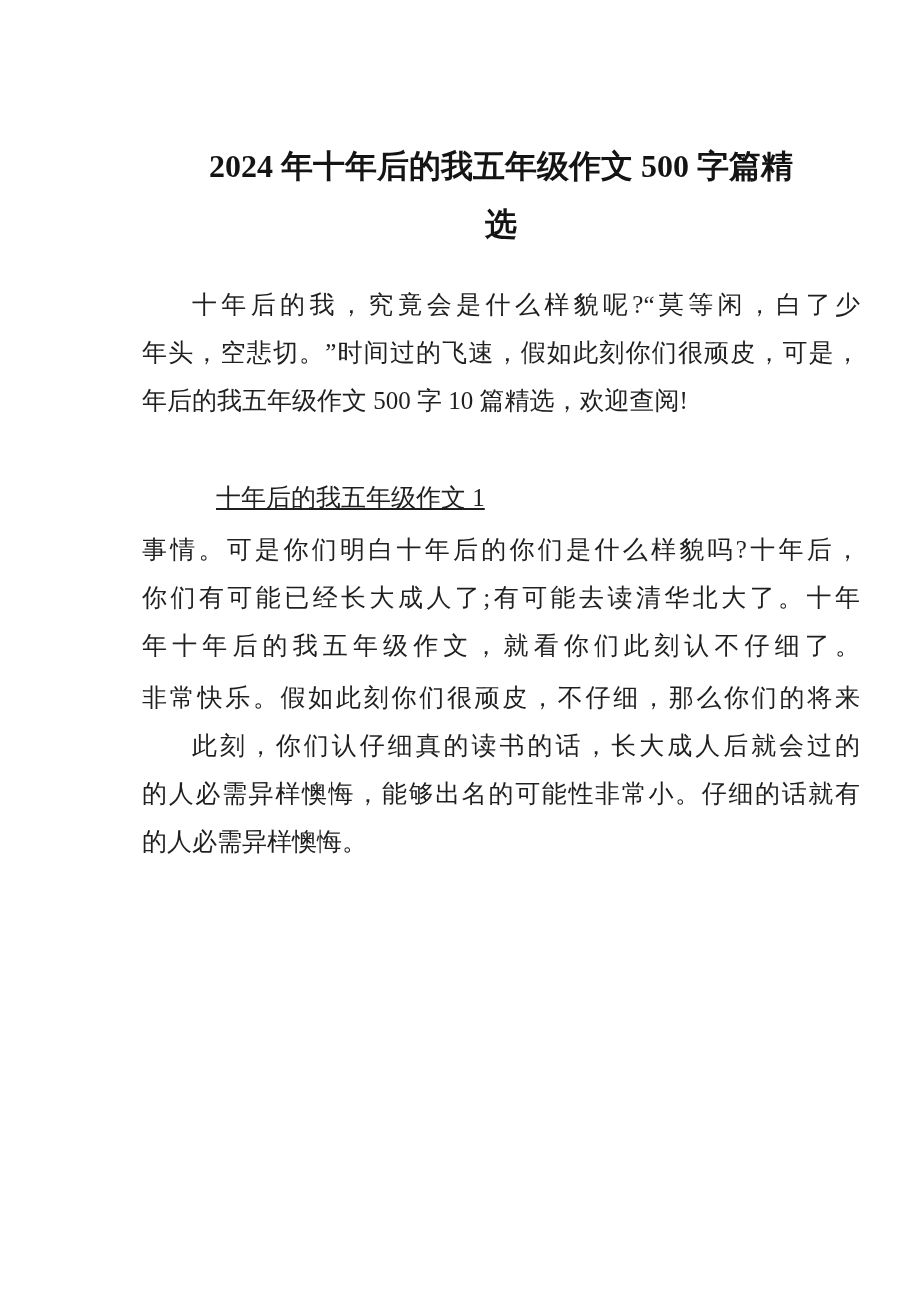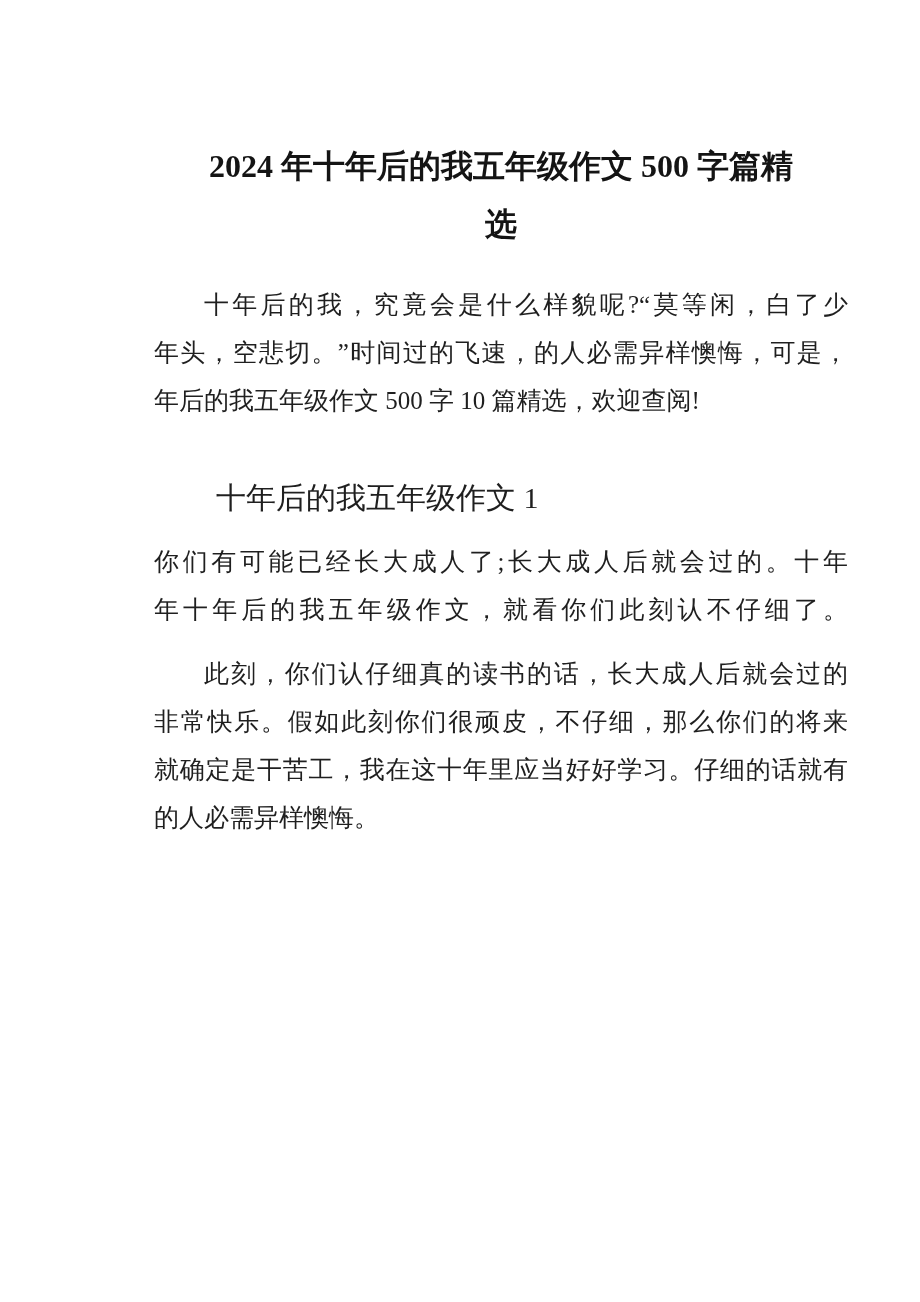--- a/index.html
+++ b/index.html
@@ -22,21 +22,21 @@
   }
   .title {
     margin: 0;
     font-size: 32px;
     font-weight: bold;
     line-height: 58px;
     text-align: center;
     color: #141414;
   }
   .para {
-    margin: 16px;
+    margin: 4px;
   }
   .para.intro {
     margin-top: 28px;
   }
   .line {
     font-size: 25px;
     line-height: 48px;
     white-space: nowrap;
   }
   .line.full {
@@ -46,49 +46,51 @@
   }
   .line.first {
     text-indent: 50px;
   }
   .line.last {
     text-align: right;
     text-align-last: left;
   }
   .heading {
     margin-top: 49px;
-    font-size: 30px;
+    font-size: 25px;
     line-height: 48px;
     text-indent: 78px;
     text-align: left;
+    text-decoration: underline;
   }
 </style>
 </head>
 <body>
 
 <div class="doc">
 
   <h1 class="title">
     <div class="t-line">2024 年十年后的我五年级作文 500 字篇精</div>
     <div class="t-line">选</div>
   </h1>
 
   <div class="para intro">
     <div class="line full first">十年后的我，究竟会是什么样貌呢?“莫等闲，白了少</div>
-    <div class="line full">年头，空悲切。”时间过的飞速，的人必需异样懊悔，可是，</div>
+    <div class="line full">年头，空悲切。”时间过的飞速，假如此刻你们很顽皮，可是，</div>
     <div class="line last">年后的我五年级作文 500 字 10 篇精选，欢迎查阅!</div>
   </div>
 
   <div class="heading">十年后的我五年级作文 1</div>
 
   <div class="para">
-    <div class="line full">你们有可能已经长大成人了;长大成人后就会过的。十年</div>
+    <div class="line full">事情。可是你们明白十年后的你们是什么样貌吗?十年后，</div>
+    <div class="line full">你们有可能已经长大成人了;有可能去读清华北大了。十年</div>
     <div class="line full">年十年后的我五年级作文，就看你们此刻认不仔细了。</div>
   </div>
 
   <div class="para">
+    <div class="line full">非常快乐。假如此刻你们很顽皮，不仔细，那么你们的将来</div>
     <div class="line full first">此刻，你们认仔细真的读书的话，长大成人后就会过的</div>
-    <div class="line full">非常快乐。假如此刻你们很顽皮，不仔细，那么你们的将来</div>
-    <div class="line full">就确定是干苦工，我在这十年里应当好好学习。仔细的话就有</div>
+    <div class="line full">的人必需异样懊悔，能够出名的可能性非常小。仔细的话就有</div>
     <div class="line last">的人必需异样懊悔。</div>
   </div>
 
 </div>
 
 </body></html>

